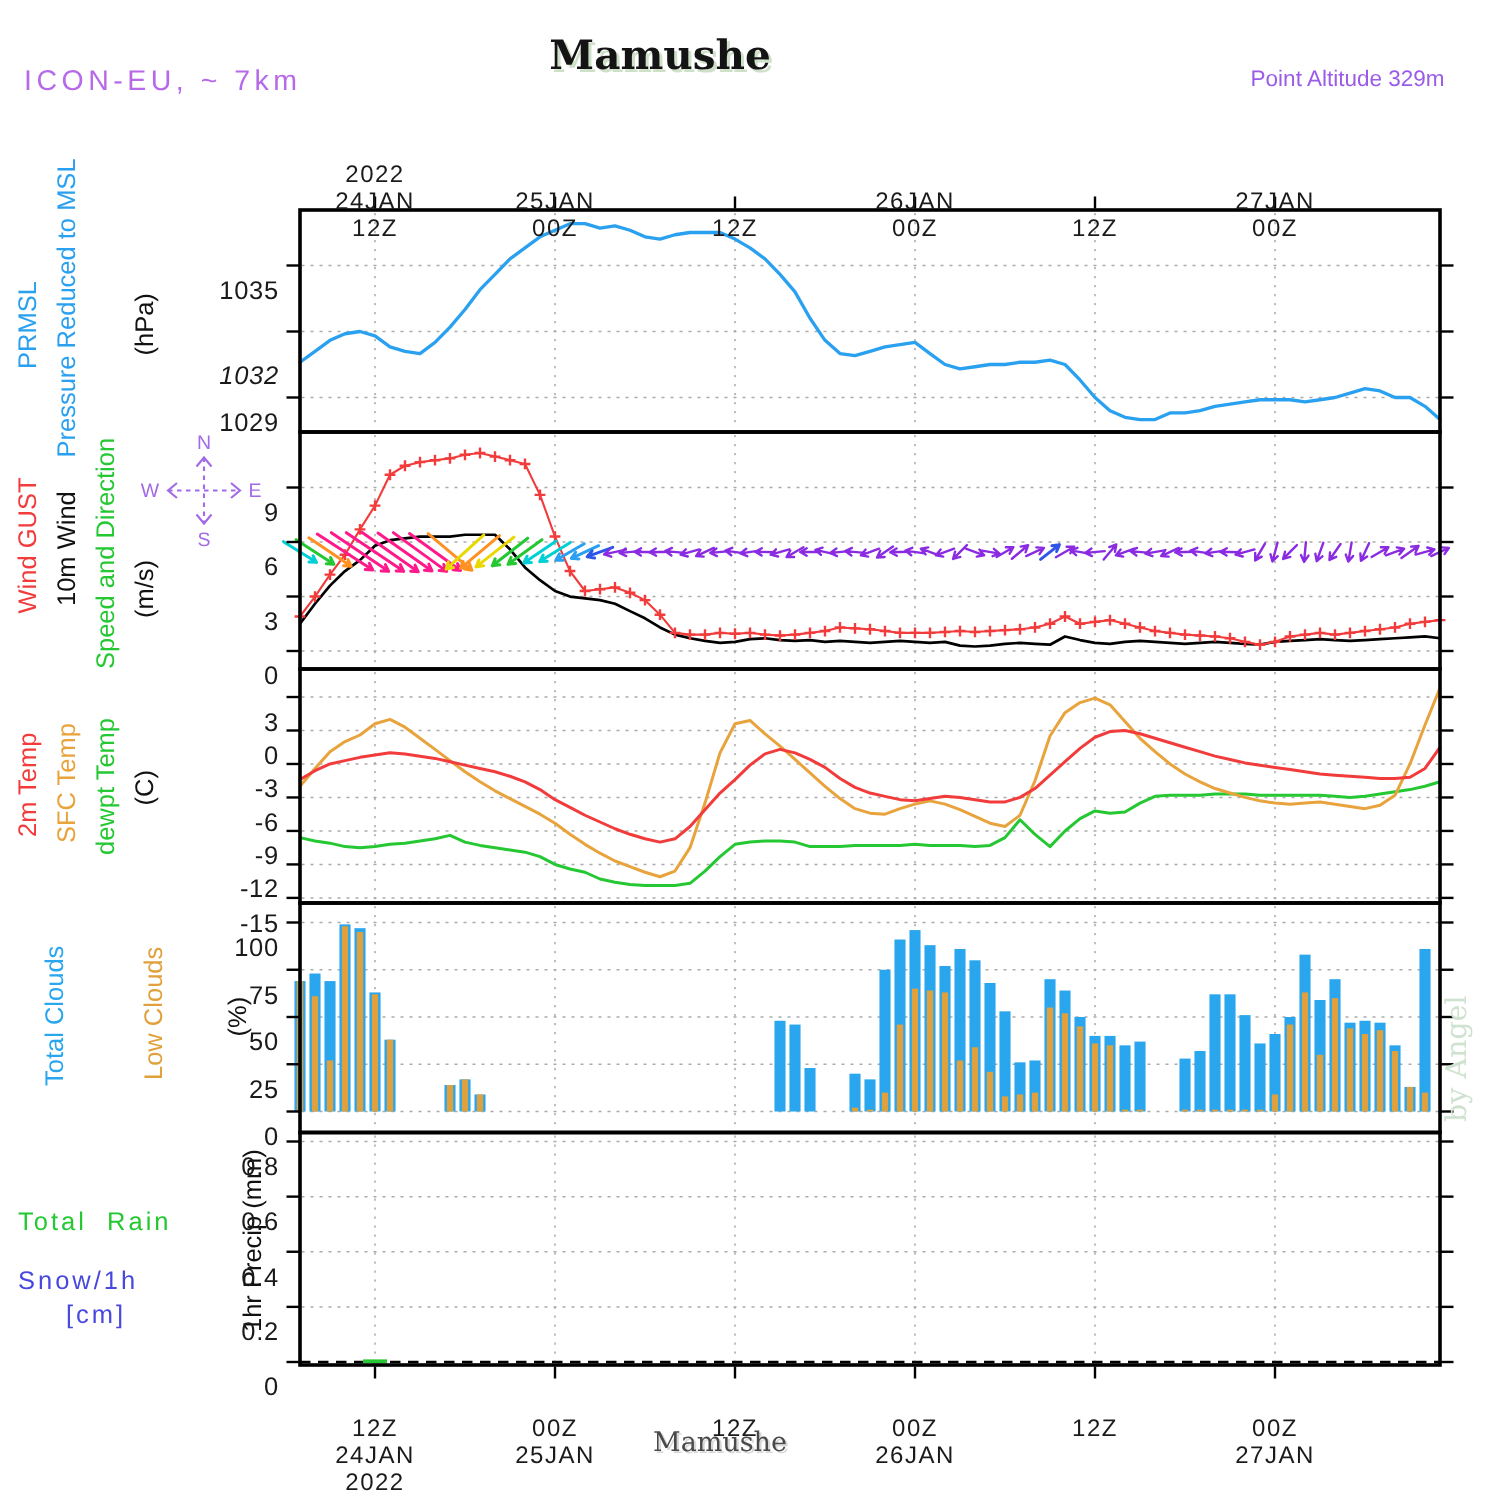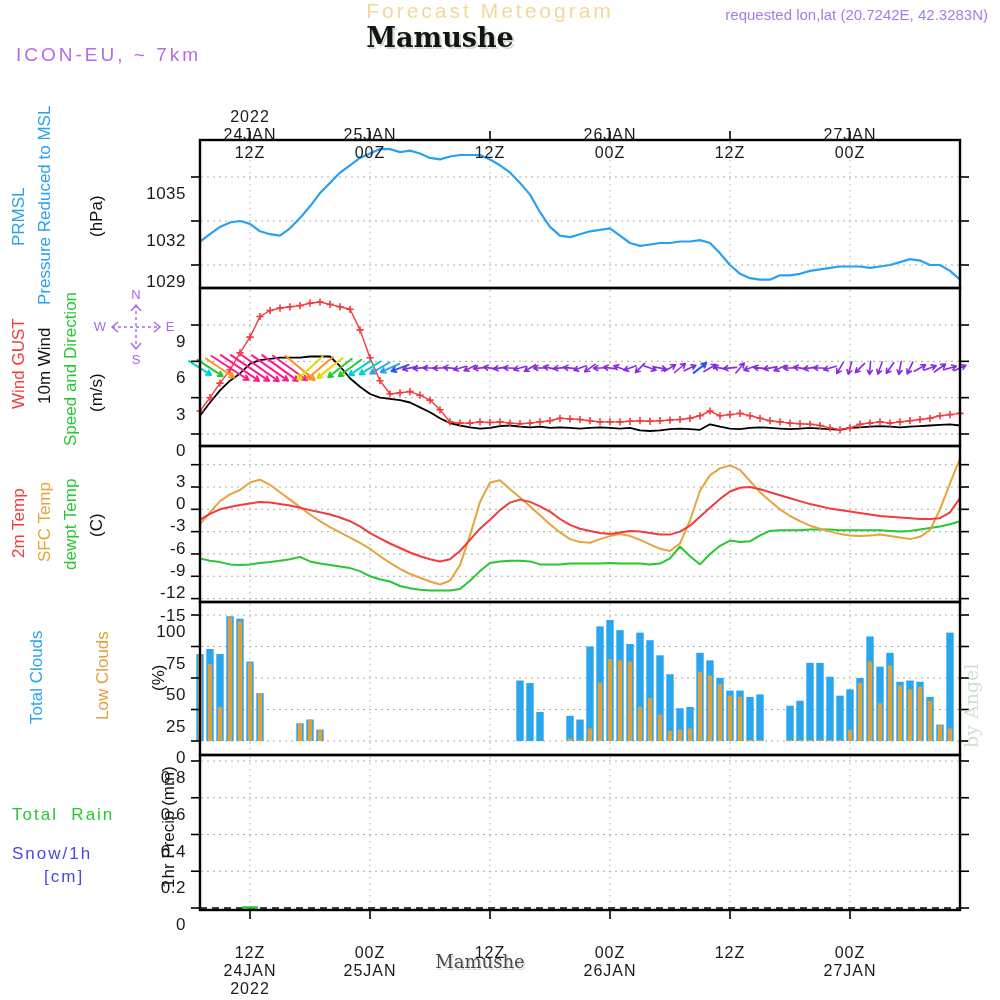--- a/index.html
+++ b/index.html
@@ -320,23 +320,22 @@
       <line x1="191" y1="797.75" x2="200" y2="797.75" stroke="#000" stroke-width="1.6"></line>
       <line x1="960" y1="797.75" x2="969" y2="797.75" stroke="#000" stroke-width="1.6"></line>
       <line x1="191" y1="834.5" x2="200" y2="834.5" stroke="#000" stroke-width="1.6"></line>
       <line x1="960" y1="834.5" x2="969" y2="834.5" stroke="#000" stroke-width="1.6"></line>
       <line x1="191" y1="871.25" x2="200" y2="871.25" stroke="#000" stroke-width="1.6"></line>
       <line x1="960" y1="871.25" x2="969" y2="871.25" stroke="#000" stroke-width="1.6"></line>
       <line x1="191" y1="908" x2="200" y2="908" stroke="#000" stroke-width="1.6"></line>
       <line x1="960" y1="908" x2="969" y2="908" stroke="#000" stroke-width="1.6"></line>
     </svg>
 
-  <div class="lbl ctr" style="left:280px;top:0px;width:420px;font-size:21px;letter-spacing:3px;color:#f3d79b;">Forecast Meteogram</div>
   <div class="lbl ctr serif" style="left:300px;top:24px;width:280px;font-size:27px;font-weight:bold;color:#141414;text-shadow:2px 2px 0 #cfe0c8;">Mamushe</div>
-  <div class="lbl rt" style="right:12px;top:7px;width:480px;font-size:15px;color:#a87ce6;">requested lon,lat (20.7242E, 42.3283N)</div>
+  <div class="lbl rt" style="right:37px;top:45px;width:380px;font-size:15px;color:#9a5ce8;">Point Altitude 329m</div>
   <div class="lbl" style="left:16px;top:45px;font-size:19px;letter-spacing:3px;color:#b76ae8;">ICON-EU, ~ 7km</div>
 
   <div class="lbl rot" style="left:10px;top:246px;font-size:17px;color:#2aa0f0;">PRMSL</div>
   <div class="lbl rot" style="left:36px;top:305px;font-size:17px;color:#2aa0f0;">Pressure Reduced to MSL</div>
   <div class="lbl rot" style="left:88px;top:237px;font-size:17px;color:#111;">(hPa)</div>
 
   <div class="lbl rot" style="left:10px;top:409px;font-size:17px;color:#f23b3b;">Wind GUST</div>
   <div class="lbl rot" style="left:36px;top:404px;font-size:17px;color:#111;">10m Wind</div>
   <div class="lbl rot" style="left:62px;top:446px;font-size:17px;color:#25c832;">Speed and Direction</div>
   <div class="lbl rot" style="left:88px;top:412px;font-size:17px;color:#111;">(m/s)</div>
@@ -358,21 +357,21 @@
   <div class="lbl" style="left:12px;top:806px;font-size:17px;letter-spacing:2px;color:#25c832;">Total  Rain</div>
   <div class="lbl" style="left:12px;top:845px;font-size:17px;letter-spacing:2px;color:#4848e0;">Snow/1h</div>
   <div class="lbl" style="left:44px;top:868px;font-size:17px;letter-spacing:2px;color:#4848e0;">[cm]</div>
   <div class="lbl rot" style="left:160px;top:888px;font-size:17px;color:#111;">1hr Precip (mm)</div>
 
   <div class="lbl ctr serif" style="left:380px;top:953px;width:200px;font-size:18px;color:#4a4a4a;text-shadow:1.5px 1.5px 0 #d8d8d8;">Mamushe</div>
   <div class="lbl rot serif" style="left:962px;top:748px;font-size:19px;color:#cfe2cf;">by Angel</div>
 
   <div id="gen-labels">
       <div class="tick-lbl" style="left:118px;top:168px;width:68px;">1035</div>
-      <div class="tick-lbl" style="left:118px;top:215px;width:68px;">1032</div>
+      <div class="tick-lbl" style="left:118px;top:225px;width:68px;font-style:italic;">1032</div>
       <div class="tick-lbl" style="left:118px;top:256px;width:68px;">1029</div>
       <div class="tick-lbl" style="left:118px;top:316px;width:68px;">9</div>
       <div class="tick-lbl" style="left:118px;top:352px;width:68px;">6</div>
       <div class="tick-lbl" style="left:118px;top:389px;width:68px;">3</div>
       <div class="tick-lbl" style="left:118px;top:425px;width:68px;">0</div>
       <div class="tick-lbl" style="left:118px;top:456px;width:68px;">3</div>
       <div class="tick-lbl" style="left:118px;top:478px;width:68px;">0</div>
       <div class="tick-lbl" style="left:118px;top:500px;width:68px;">-3</div>
       <div class="tick-lbl" style="left:118px;top:523px;width:68px;">-6</div>
       <div class="tick-lbl" style="left:118px;top:545px;width:68px;">-9</div>

